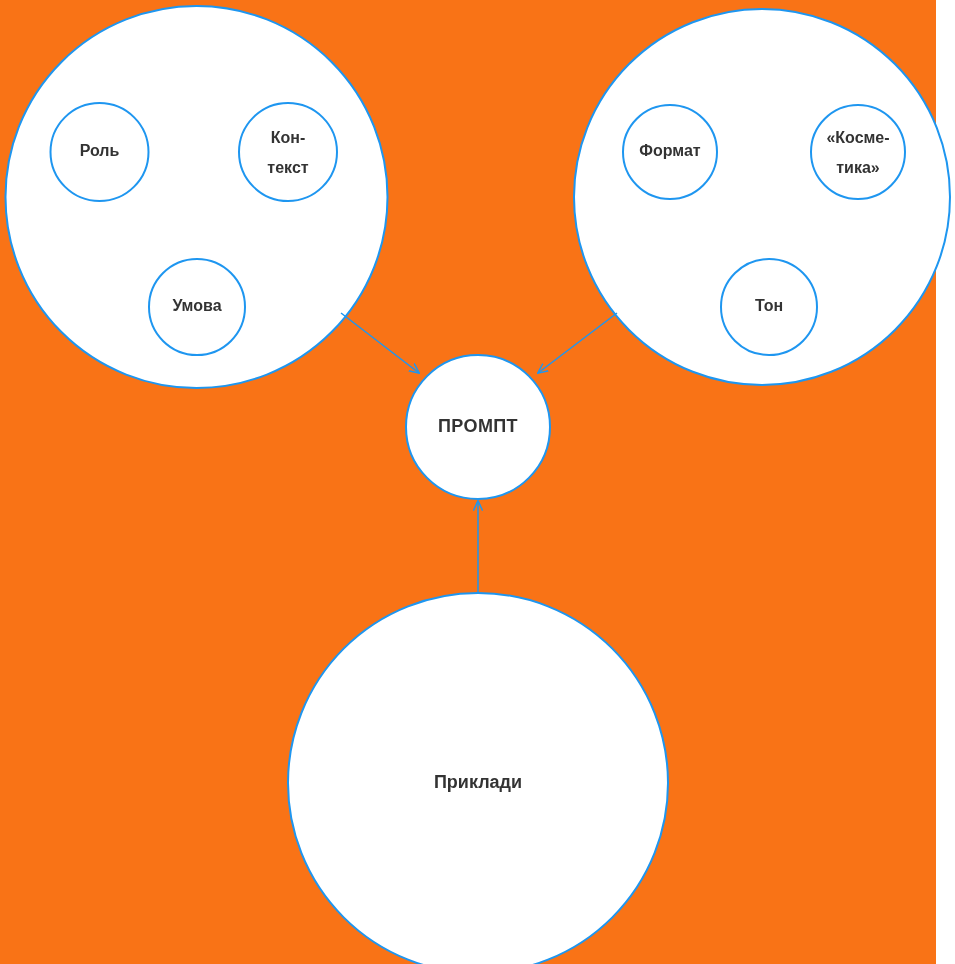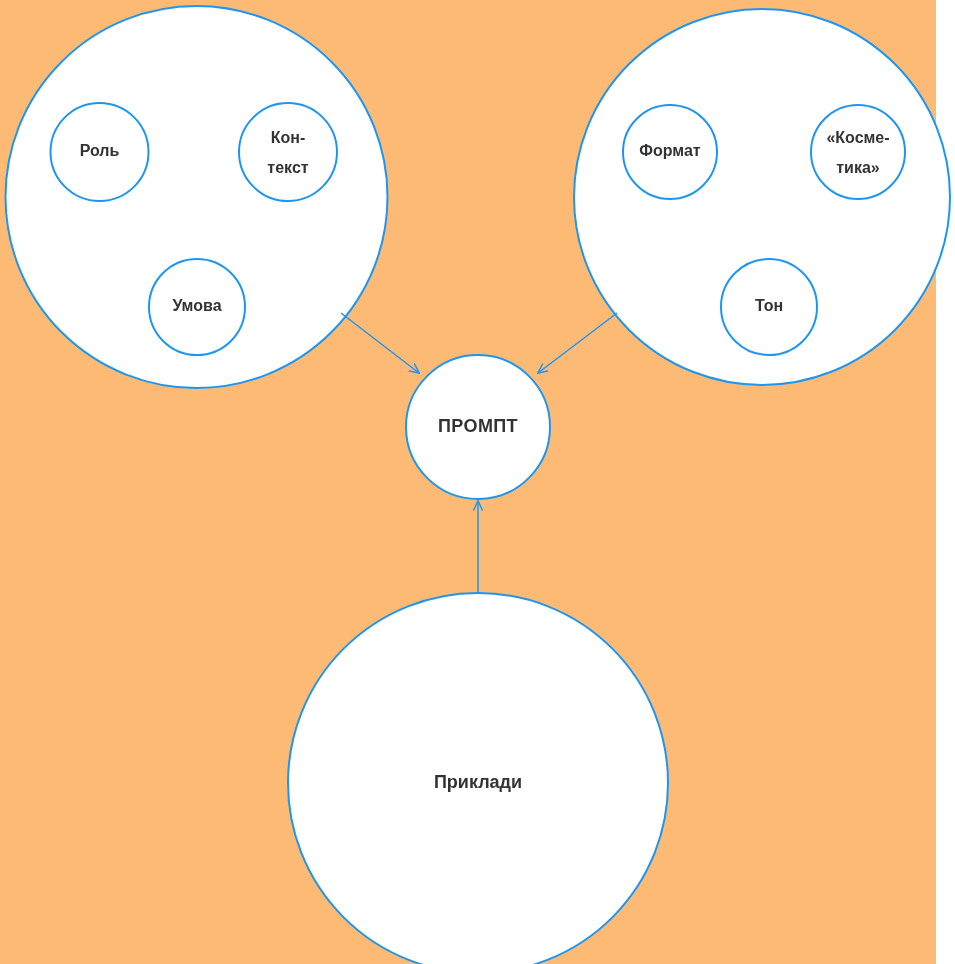--- a/index.html
+++ b/index.html
@@ -11,21 +11,21 @@
   body {
     width: 955px;
     height: 964px;
     overflow: hidden;
     font-family: "Liberation Sans", sans-serif;
   }
   #diagram-root {
     position: relative;
     width: 936px;
     height: 964px;
-    background: #fdba74;
+    background: #f97316;
   }
   svg#diagram-svg {
     position: absolute;
     top: 0;
     left: 0;
     width: 955px;
     height: 964px;
     display: block;
   }
   .node-circle {

